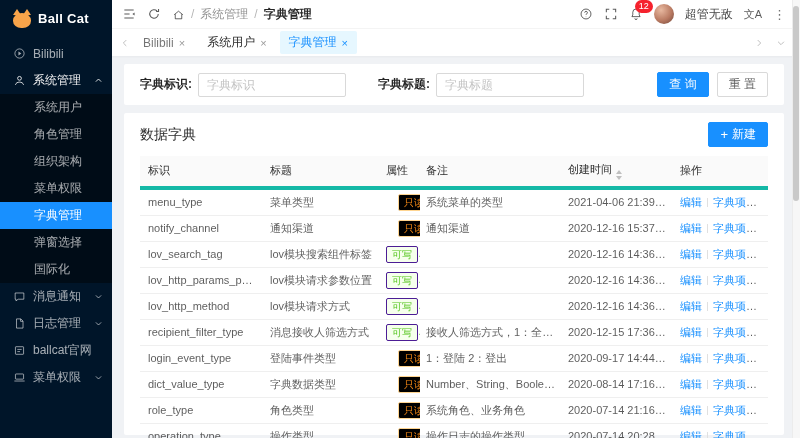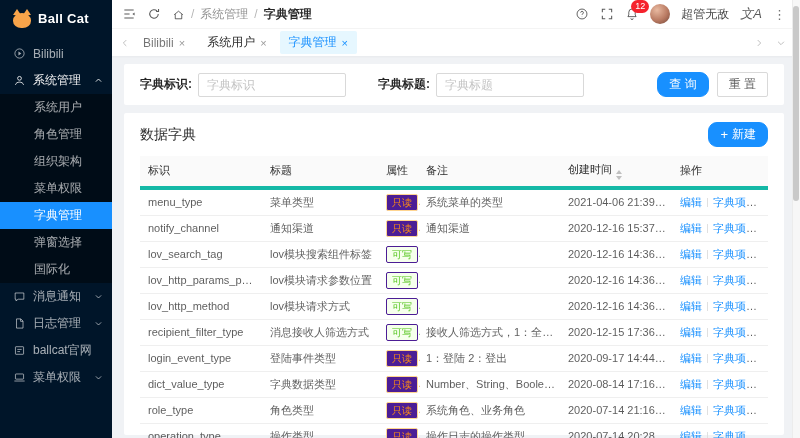--- a/index.html
+++ b/index.html
@@ -35,21 +35,21 @@
   .crumbs { display:flex; align-items:center; gap:6px; color:rgba(0,0,0,.45); }
   .crumb-sep { color:rgba(0,0,0,.3); }
   .crumb-last { color:rgba(0,0,0,.85); font-weight:bold; }
   .top-spacer { flex:1; }
   .bell-wrap { position:relative; display:inline-flex; }
   .badge { position:absolute; top:-7px; left:6px; min-width:16px; height:13px; line-height:13px; padding:0 4px;
      background:#f5222d; color:#fff; font-size:9px; border-radius:7px; text-align:center; }
   .avatar { width:20px; height:20px; border-radius:50%; flex-shrink:0; cursor:pointer;
      background:radial-gradient(circle at 35% 30%, #e8b9a0 0%, #b97a62 55%, #6e4336 100%); }
   .uname { color:rgba(0,0,0,.75); white-space:nowrap; cursor:pointer; }
-  .translate { font-size:13px; color:rgba(0,0,0,.65); cursor:pointer; white-space:nowrap;font-style:italic; }
+  .translate { font-size:11px; color:rgba(0,0,0,.65); cursor:pointer; white-space:nowrap; }
   .dots { font-size:13px; color:rgba(0,0,0,.55); cursor:pointer; }
 
   .tabbar { height:28px; background:#fff; display:flex; align-items:center; gap:4px; padding:0 14px 0 8px;
      border-top:1px solid #f4f4f4; box-shadow:0 1px 2px rgba(0,0,0,.04); flex-shrink:0; }
   .tab-arrow { display:inline-flex; width:10px; height:10px; color:#bfbfbf; cursor:pointer; }
   .tab-arrow svg { width:10px; height:10px; }
   .tab { display:inline-flex; align-items:center; gap:5px; padding:3px 9px; border-radius:2px; cursor:pointer;
      color:rgba(0,0,0,.55); white-space:nowrap; }
   .tab .close { font-size:11px; color:#9a9a9a; }
   .tab.strong { color:rgba(0,0,0,.85); }
@@ -62,42 +62,42 @@
   .card { background:#fff; border-radius:2px; }
   .filter-card { display:flex; align-items:center; padding:8px 16px; margin-bottom:8px; }
   .f-label { font-weight:bold; color:rgba(0,0,0,.85); white-space:nowrap; }
   .f-input { width:148px; height:24px; margin-left:6px; padding:0 8px; border:1px solid #d9d9d9; border-radius:2px;
      font-size:12px; color:rgba(0,0,0,.65); outline:none; font-family:inherit; }
   .f-input::placeholder { color:#c3c3c3; }
   .f-group2 { margin-left:32px; display:flex; align-items:center; }
   .f-spacer { flex:1; }
   .btn { height:25px; padding:0 11px; border-radius:2px; font-size:12px; cursor:pointer; border:1px solid transparent;
      font-family:inherit; white-space:nowrap; }
-  .btn-primary { background:#1890ff; border-color:#1890ff; color:#fff;border-radius:9px; }
+  .btn-primary { background:#1890ff; border-color:#1890ff; color:#fff; }
   .btn-default { background:#fff; border-color:#d9d9d9; color:rgba(0,0,0,.65); margin-left:8px; }
 
   .table-card { padding:9px 16px 0; height:322px; }
   .panel-head { display:flex; align-items:center; justify-content:space-between; margin-bottom:9px; }
   .panel-title { font-size:14px; color:rgba(0,0,0,.85); }
   .btn-new { display:inline-flex; align-items:center; gap:4px; }
   .btn-new .plus { font-size:13px; line-height:1; }
 
   table { width:100%; border-collapse:collapse; table-layout:fixed; font-size:11px; }
   th { background:#fafafa; text-align:left; color:rgba(0,0,0,.85); font-weight:normal; padding:6px 6px;
      border-bottom:4px solid #14b8a6; white-space:nowrap; overflow:hidden; }
   td { padding:4px 6px; border-bottom:1px solid #efefef; color:rgba(0,0,0,.65); white-space:nowrap;
      overflow:hidden; text-overflow:ellipsis; }
   th.c0,td.c0 { width:124px; padding-left:8px; }
   th.c1,td.c1 { width:116px; }
   th.c2,td.c2 { width:40px; }
   th.c3,td.c3 { width:142px; }
   th.c4,td.c4 { width:112px; }
   th.c5,td.c5 { width:94px; }
   .tag { display:inline-block; line-height:15px; padding:0 5px; font-size:10px; border-radius:2px; }
-  .tag.readonly { color:#fa8c16; background:#4c1d95; border:1px solid #ffd591; }
+  .tag.readonly { color:#fa8c16; background:#000000; border:1px solid #ffd591;margin-left:12px; }
   .tag.writable { color:#52c41a; background:#f6ffed; border:1px solid #4c1d95; }
   .sorter { display:inline-flex; flex-direction:column; margin-left:4px; vertical-align:-1px; cursor:pointer; }
   .caret { width:0; height:0; border-left:3.5px solid transparent; border-right:3.5px solid transparent; }
   .caret.up { border-bottom:4px solid #bfbfbf; margin-bottom:1.5px; }
   .caret.down { border-top:4px solid #bfbfbf; }
   .alink { color:#1890ff; cursor:pointer; }
   .alink.danger { color:#ff4d4f; }
   .asep { display:inline-block; width:1px; height:9px; background:#e0e0e0; margin:0 5px; vertical-align:-1px; }
 
   

